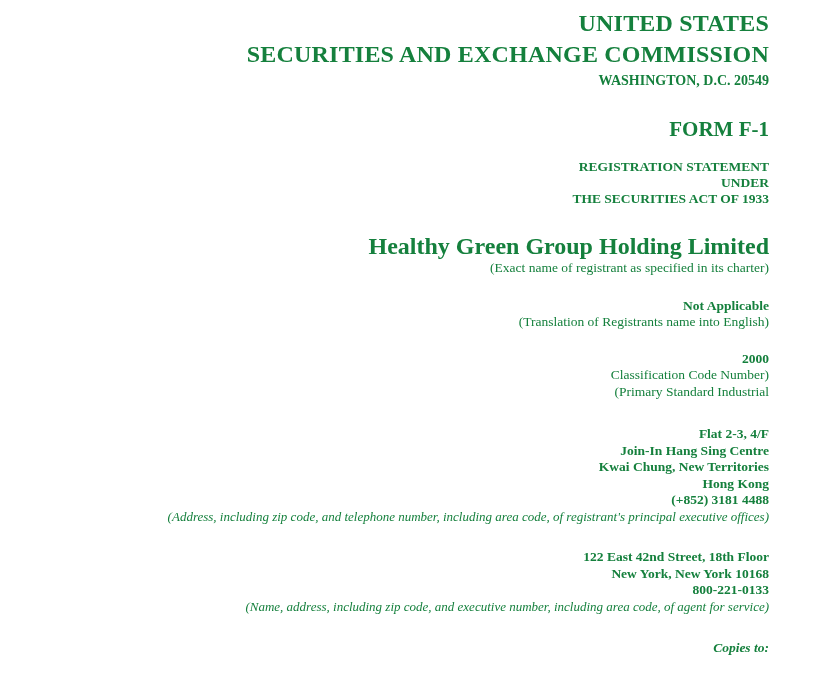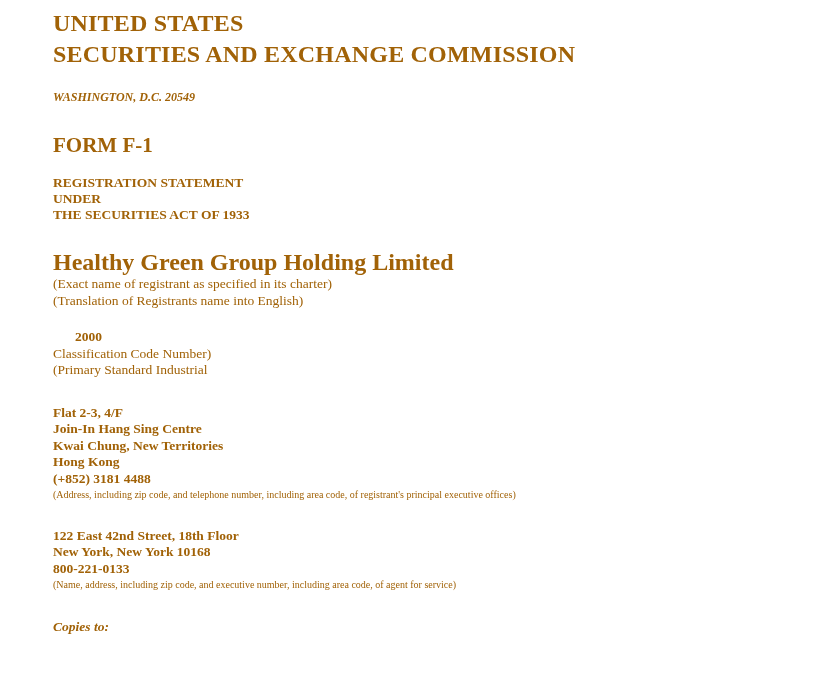--- a/index.html
+++ b/index.html
@@ -2,38 +2,37 @@
 <html><head>
 <meta charset="utf-8">
 <style>
   * { margin: 0; padding: 0; box-sizing: border-box; }
   html, body { background: #ffffff; }
   .page {
     width: 716px;
     height: 679px;
     margin: 0 auto;
     background: #ffffff;
-    color: #a16207;
+    color: #15803d;
     font-family: "Liberation Serif", "DejaVu Serif", serif;
-    text-align: left;
+    text-align: right;
     padding-top: 8px;
     overflow: hidden;
   }
   .h-xl {
     font-size: 24px;
     font-weight: bold;
     line-height: 31px;
     letter-spacing: 0.2px;
   }
   .h-sub {
-    font-size: 12px;
+    font-size: 14px;
     font-weight: bold;
     line-height: 18px;
-    margin-top: 18px;
-    font-style: italic;
+    margin-top: 2px;
   }
   .form-title {
     font-size: 21px;
     font-weight: bold;
     line-height: 24px;
     margin-top: 27px;
   }
   .stmt-block {
     margin-top: 18px;
   }
@@ -56,21 +55,22 @@
   .gap-20 { margin-top: 20px; padding-left: 22px; }
   .gap-21 { margin-top: 21px; }
   .gap-24 { margin-top: 24px; }
   .gap-26 { margin-top: 26px; }
   .bold-line {
     font-size: 13.5px;
     font-weight: bold;
     line-height: 16.5px;
   }
   .caption-italic {
-    font-size: 10px;
+    font-size: 13px;
+    font-style: italic;
     font-weight: normal;
     line-height: 16.5px;
   }
   .copies-to {
     font-size: 13.5px;
     font-weight: bold;
     font-style: italic;
     line-height: 16px;
     margin-top: 25px;
   }
@@ -88,20 +88,21 @@
 
   <div class="stmt-block">
     <div class="stmt-line">REGISTRATION STATEMENT</div>
     <div class="stmt-line">UNDER</div>
     <div class="stmt-line">THE SECURITIES ACT OF 1933</div>
   </div>
 
   <div class="company-name">Healthy Green Group Holding Limited</div>
   <div class="caption">(Exact name of registrant as specified in its charter)</div>
 
+  <div class="bold-line gap-21">Not Applicable</div>
   <div class="caption">(Translation of Registrants name into English)</div>
 
   <div class="bold-line gap-20">2000</div>
   <div class="caption">Classification Code Number)</div>
   <div class="caption">(Primary Standard Industrial</div>
 
   <div class="gap-26">
     <div class="bold-line">Flat 2-3, 4/F</div>
     <div class="bold-line">Join-In Hang Sing Centre</div>
     <div class="bold-line">Kwai Chung, New Territories</div>

